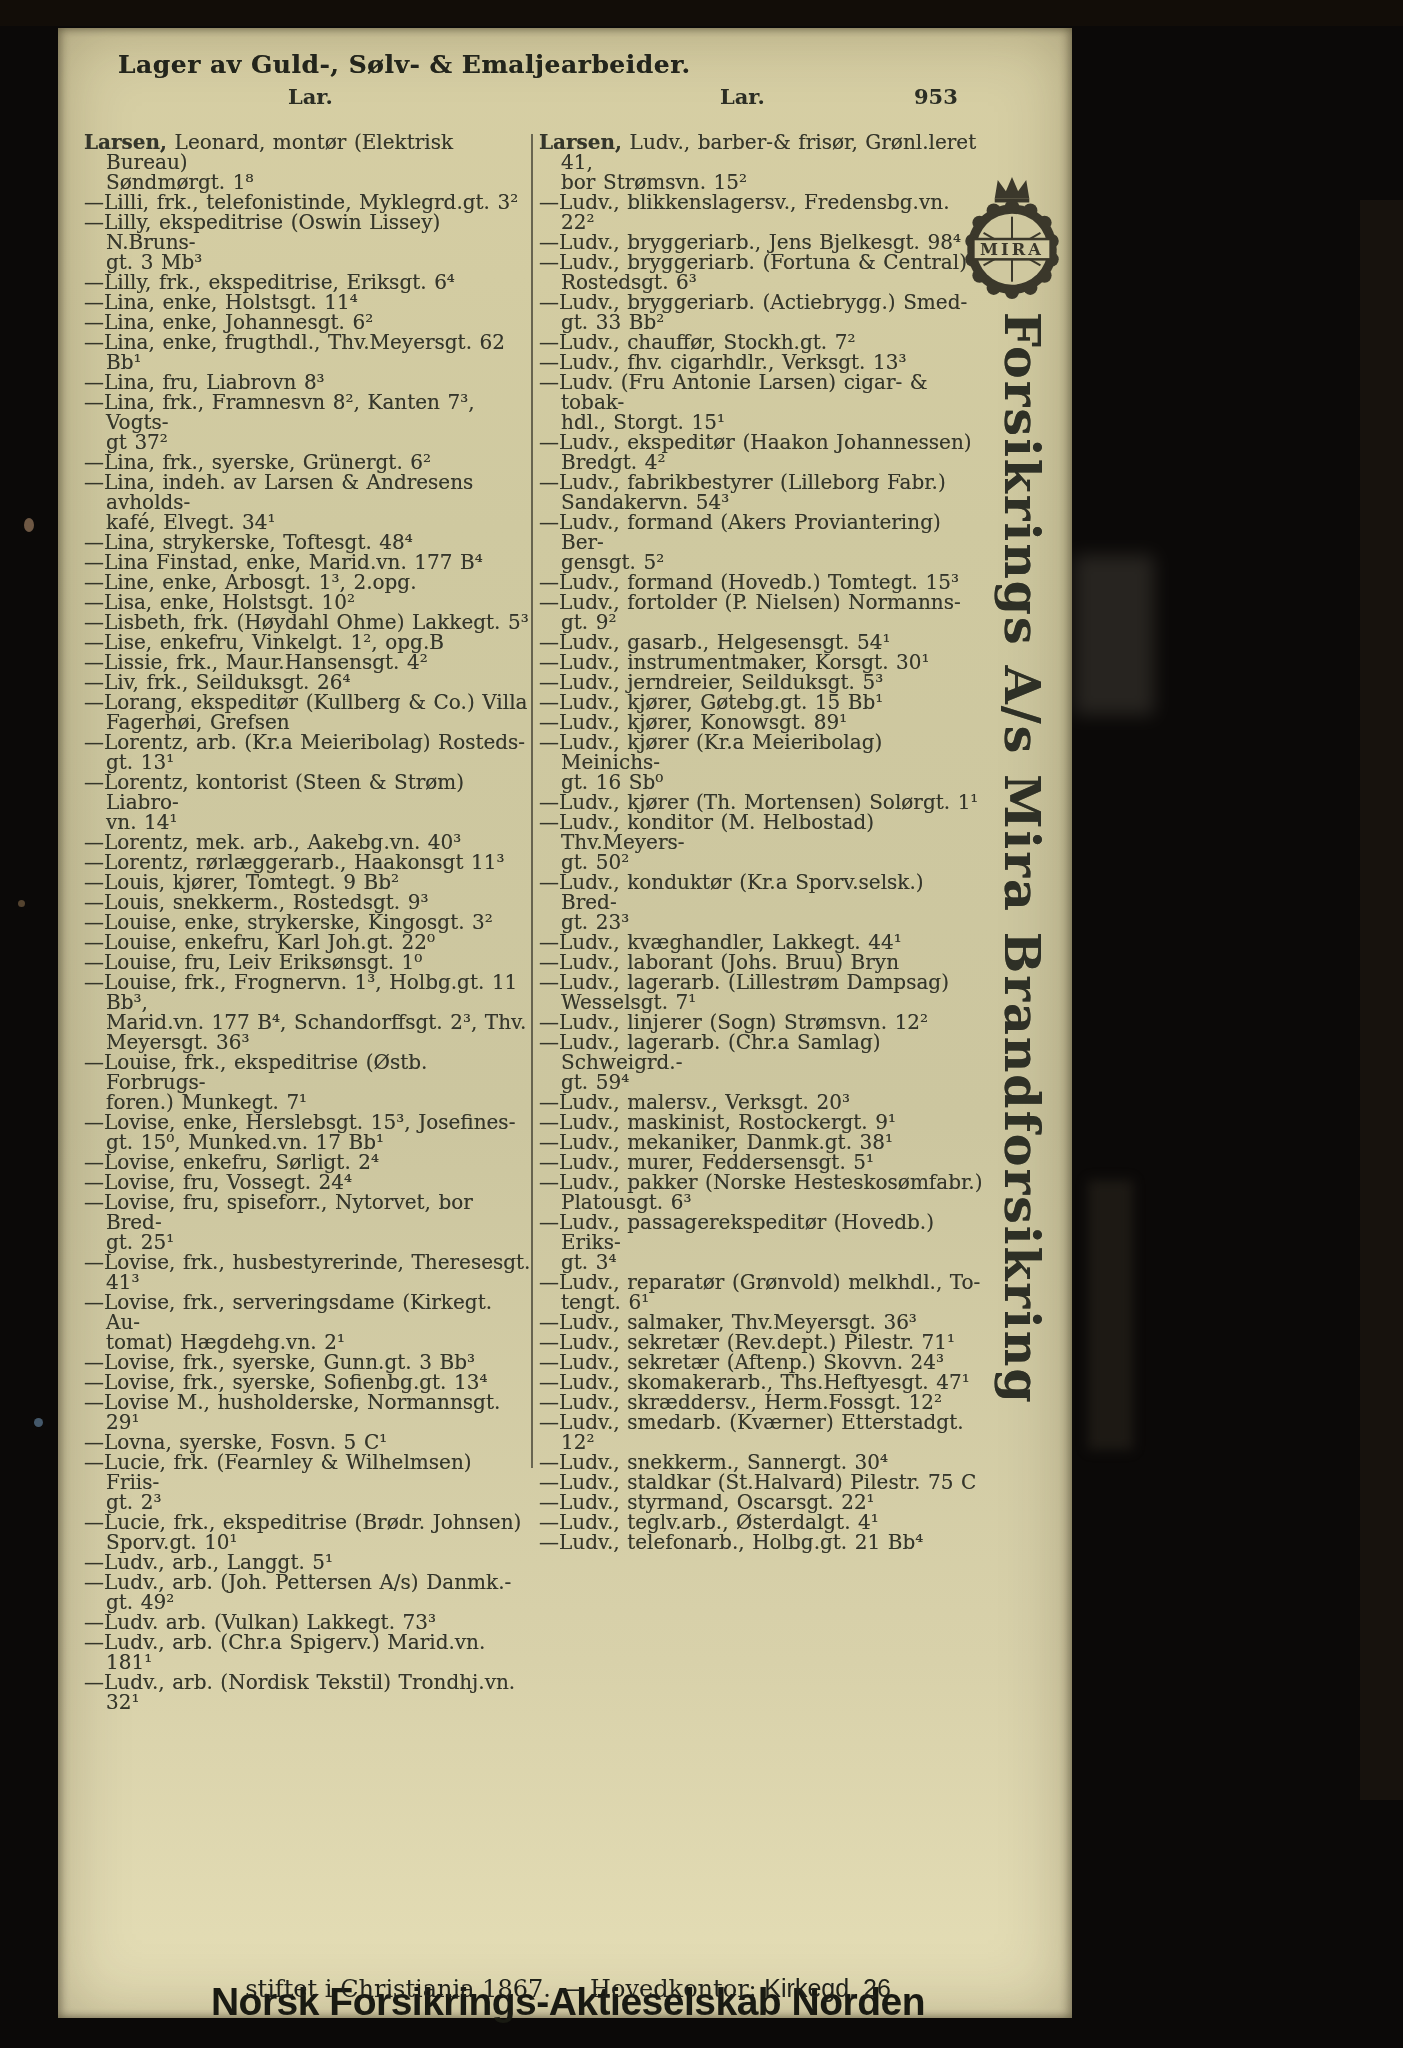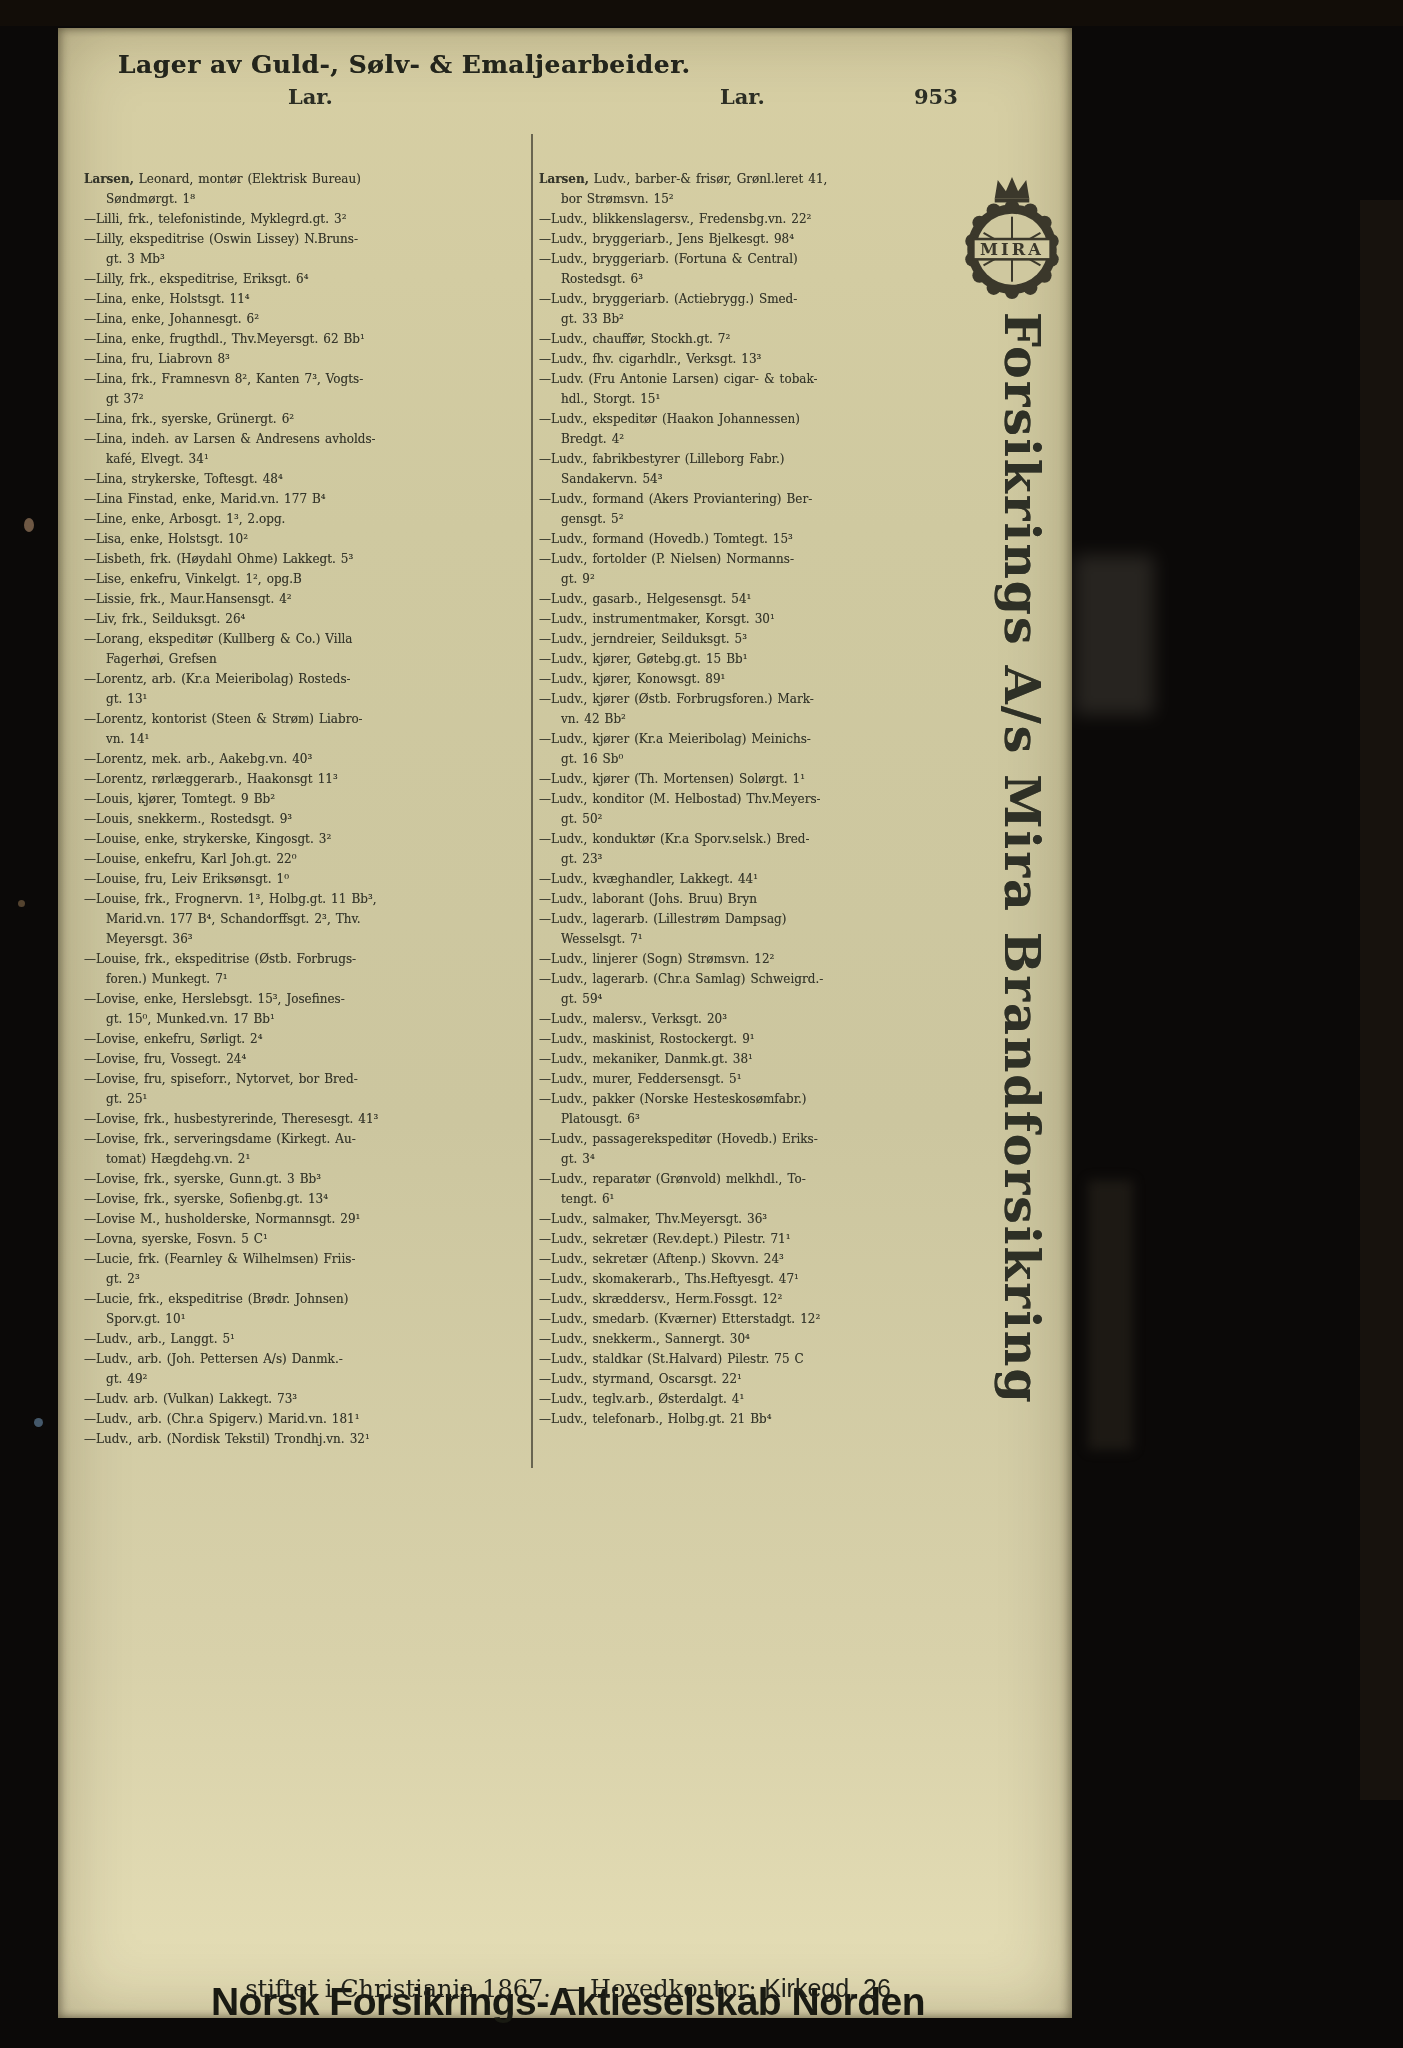--- a/index.html
+++ b/index.html
@@ -21,23 +21,22 @@
     position:absolute;left:60px;top:22px;width:620px;
     font-size:25px;font-weight:bold;letter-spacing:.5px;color:#23251c;
     text-shadow:0 0 .5px rgba(30,30,20,.6);white-space:nowrap;
   }
   .guide{position:absolute;top:56px;font-size:21px;font-weight:bold;color:#2c2e24;}
   .guide-left{left:230px;}
   .guide-right{left:662px;}
   .pagenum{position:absolute;top:56px;left:856px;font-size:21px;color:#2c2e24;font-weight:bold;}
   .col{
     position:absolute;top:104px;width:447px;
-    font-size:12px;line-height:20px;color:#35362b;
+    font-size:20px;line-height:20px;color:#35362b;
     text-shadow:0 0 .4px rgba(40,40,28,.45);
-    margin-top:37px;
   }
   .col-left{left:26px;}
   .col-right{left:481px;}
   .entry{margin:0;padding-left:22px;text-indent:-22px;white-space:pre-line;word-spacing:1.2px;}
   .entry b{font-weight:bold;}
   .divider{position:absolute;left:473px;top:106px;width:2px;height:1334px;background:#444234;opacity:.75;}
   
   .mira-logo{position:absolute;left:903px;top:146px;width:102px;height:126px;}
   .vertical-ad{
     position:absolute;left:901px;top:284px;height:1130px;width:92px;
@@ -165,22 +164,20 @@
       <p class="entry">—Ludv., formand (Akers Proviantering) Ber-
 gensgt. 5²</p>
       <p class="entry">—Ludv., formand (Hovedb.) Tomtegt. 15³</p>
       <p class="entry">—Ludv., fortolder (P. Nielsen) Normanns-
 gt. 9²</p>
       <p class="entry">—Ludv., gasarb., Helgesensgt. 54¹</p>
       <p class="entry">—Ludv., instrumentmaker, Korsgt. 30¹</p>
       <p class="entry">—Ludv., jerndreier, Seilduksgt. 5³</p>
       <p class="entry">—Ludv., kjører, Gøtebg.gt. 15 Bb¹</p>
       <p class="entry">—Ludv., kjører, Konowsgt. 89¹</p>
-      <p class="entry">—Ludv., kjører (Østb. Forbrugsforen.) Mark-
-vn. 42 Bb²</p>
       <p class="entry">—Ludv., kjører (Kr.a Meieribolag) Meinichs-
 gt. 16 Sb⁰</p>
       <p class="entry">—Ludv., kjører (Th. Mortensen) Solørgt. 1¹</p>
       <p class="entry">—Ludv., konditor (M. Helbostad) Thv.Meyers-
 gt. 50²</p>
       <p class="entry">—Ludv., konduktør (Kr.a Sporv.selsk.) Bred-
 gt. 23³</p>
       <p class="entry">—Ludv., kvæghandler, Lakkegt. 44¹</p>
       <p class="entry">—Ludv., laborant (Johs. Bruu) Bryn</p>
       <p class="entry">—Ludv., lagerarb. (Lillestrøm Dampsag)

